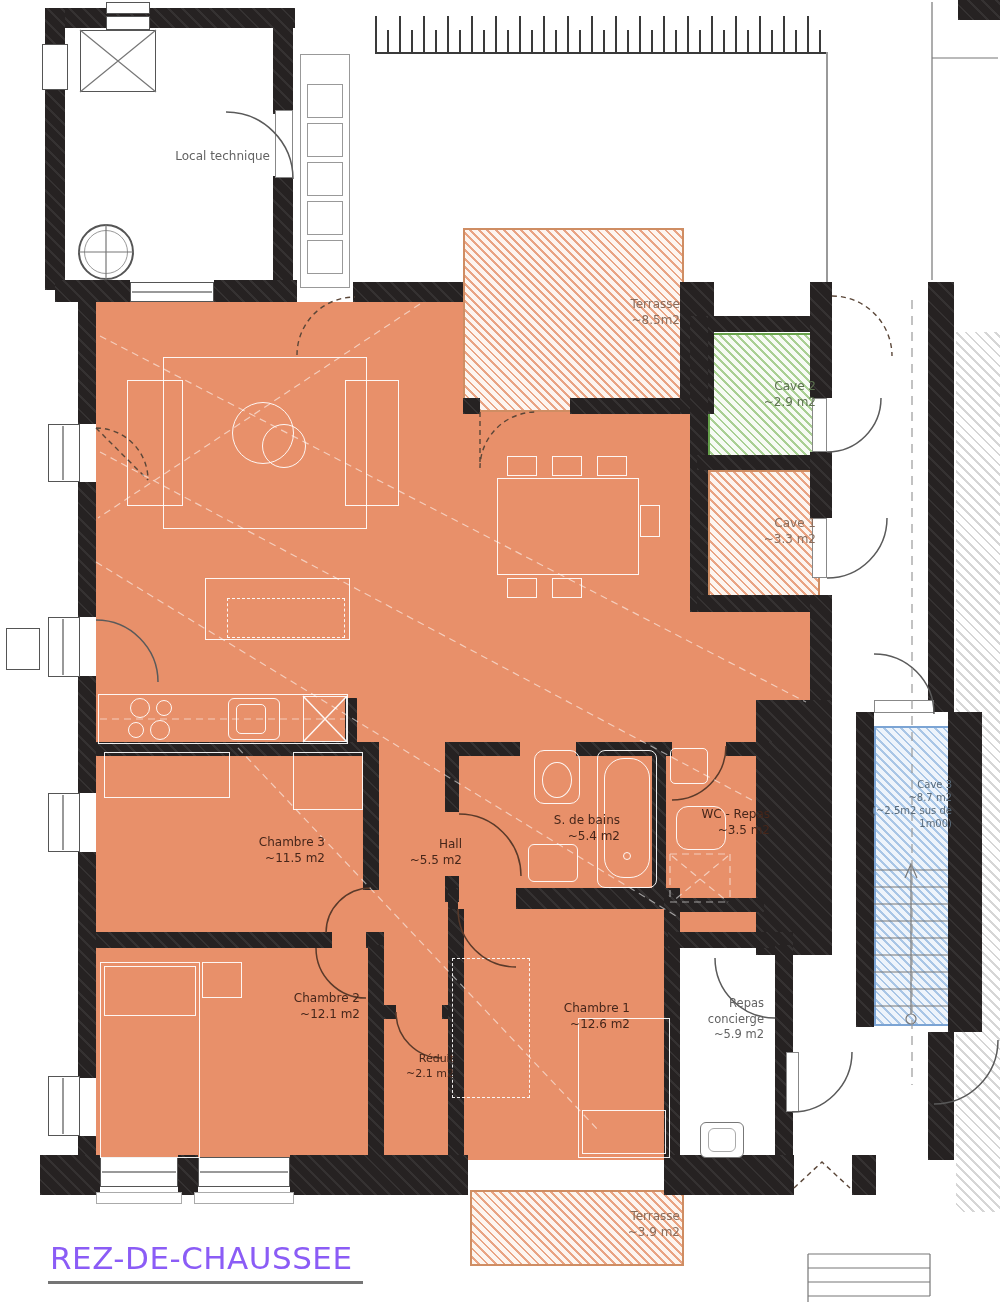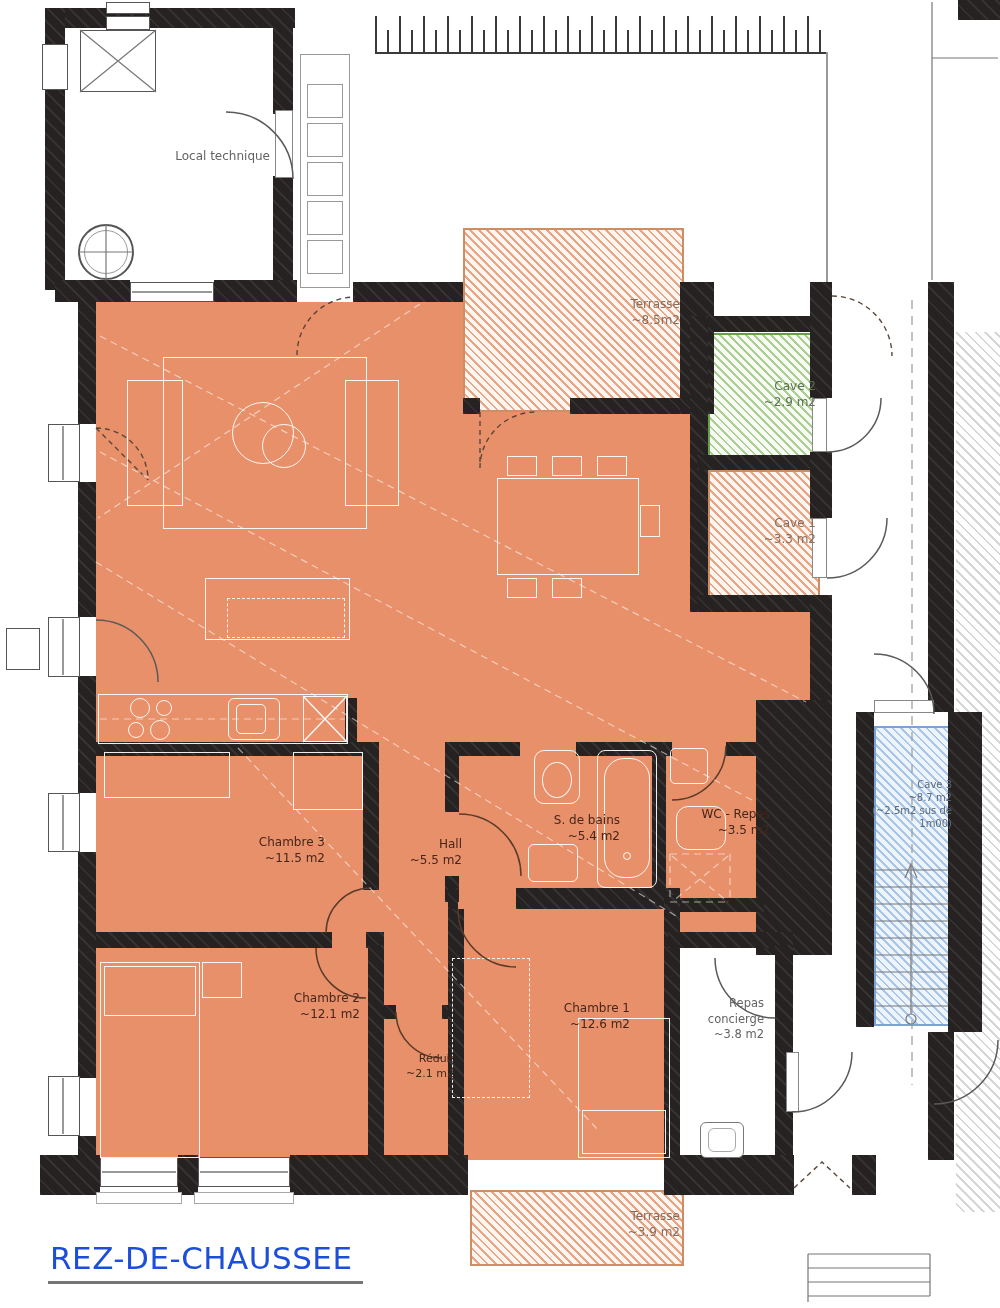--- a/index.html
+++ b/index.html
@@ -32,21 +32,21 @@
   
   .lbl{position:absolute;text-align:right;color:#46261a;font-size:12px;line-height:1.35;}
   .lbl span{display:block;}
   .lbl.gray{color:#636363;}
   .lbl.warm{color:#8a6c5b;}
   .lbl.green{color:#5d7250;}
   .lbl.blue{color:#5a6b7a;font-size:10px;line-height:1.3;}
   .lotbox{position:absolute;left:452px;top:610px;width:188px;height:64px;box-sizing:border-box;
      background:#E8906A;border:3px solid #3a2013;display:flex;flex-direction:column;
      justify-content:center;text-align:center;font-weight:bold;font-size:11.5px;color:#2f1a0e;line-height:1.55;}
-  .title{position:absolute;left:48px;top:1240px;font-size:31px;color:#1d4ed8;letter-spacing:.5px;
+  .title{position:absolute;left:48px;top:1240px;font-size:31px;color:#8b5cf6;letter-spacing:.5px;
      border-bottom:3px solid #757575;padding:0 10px 5px 2px;}
   
   .fence{position:absolute;left:375px;top:16px;width:452px;height:38px;}
   .fence .tall{position:absolute;left:0;top:0;right:0;height:36px;
      background:repeating-linear-gradient(90deg,#3a3a3a 0 2px,transparent 2px 24px);}
   .fence .short{position:absolute;left:12px;bottom:2px;right:0;height:22px;
      background:repeating-linear-gradient(90deg,#3a3a3a 0 2px,transparent 2px 24px);}
   .fence .base{position:absolute;left:0;bottom:0;right:0;height:2px;background:#3a3a3a;}
   svg.overlay{position:absolute;left:0;top:0;pointer-events:none;}
 </style>
@@ -332,21 +332,21 @@
     <span>~2.1 m2</span>
   </div>
 
   <div class="lbl" style="left:470px;top:1000px;width:160px">
     <span>Chambre 1</span>
     <span>~12.6 m2</span>
   </div>
 
   <div class="lbl gray" style="left:690px;top:996px;width:74px;font-size:11.5px">
     <span style="display:inline">Repas concierge</span>
-    <span>~3.8 m2</span>
+    <span>~5.9 m2</span>
   </div>
 
   <div class="lbl warm" style="left:470px;top:1208px;width:210px">
     <span>Terrasse</span>
     <span>~3.9 m2</span>
   </div>
 
   <div class="title">REZ-DE-CHAUSSEE</div>
 
 </div>

